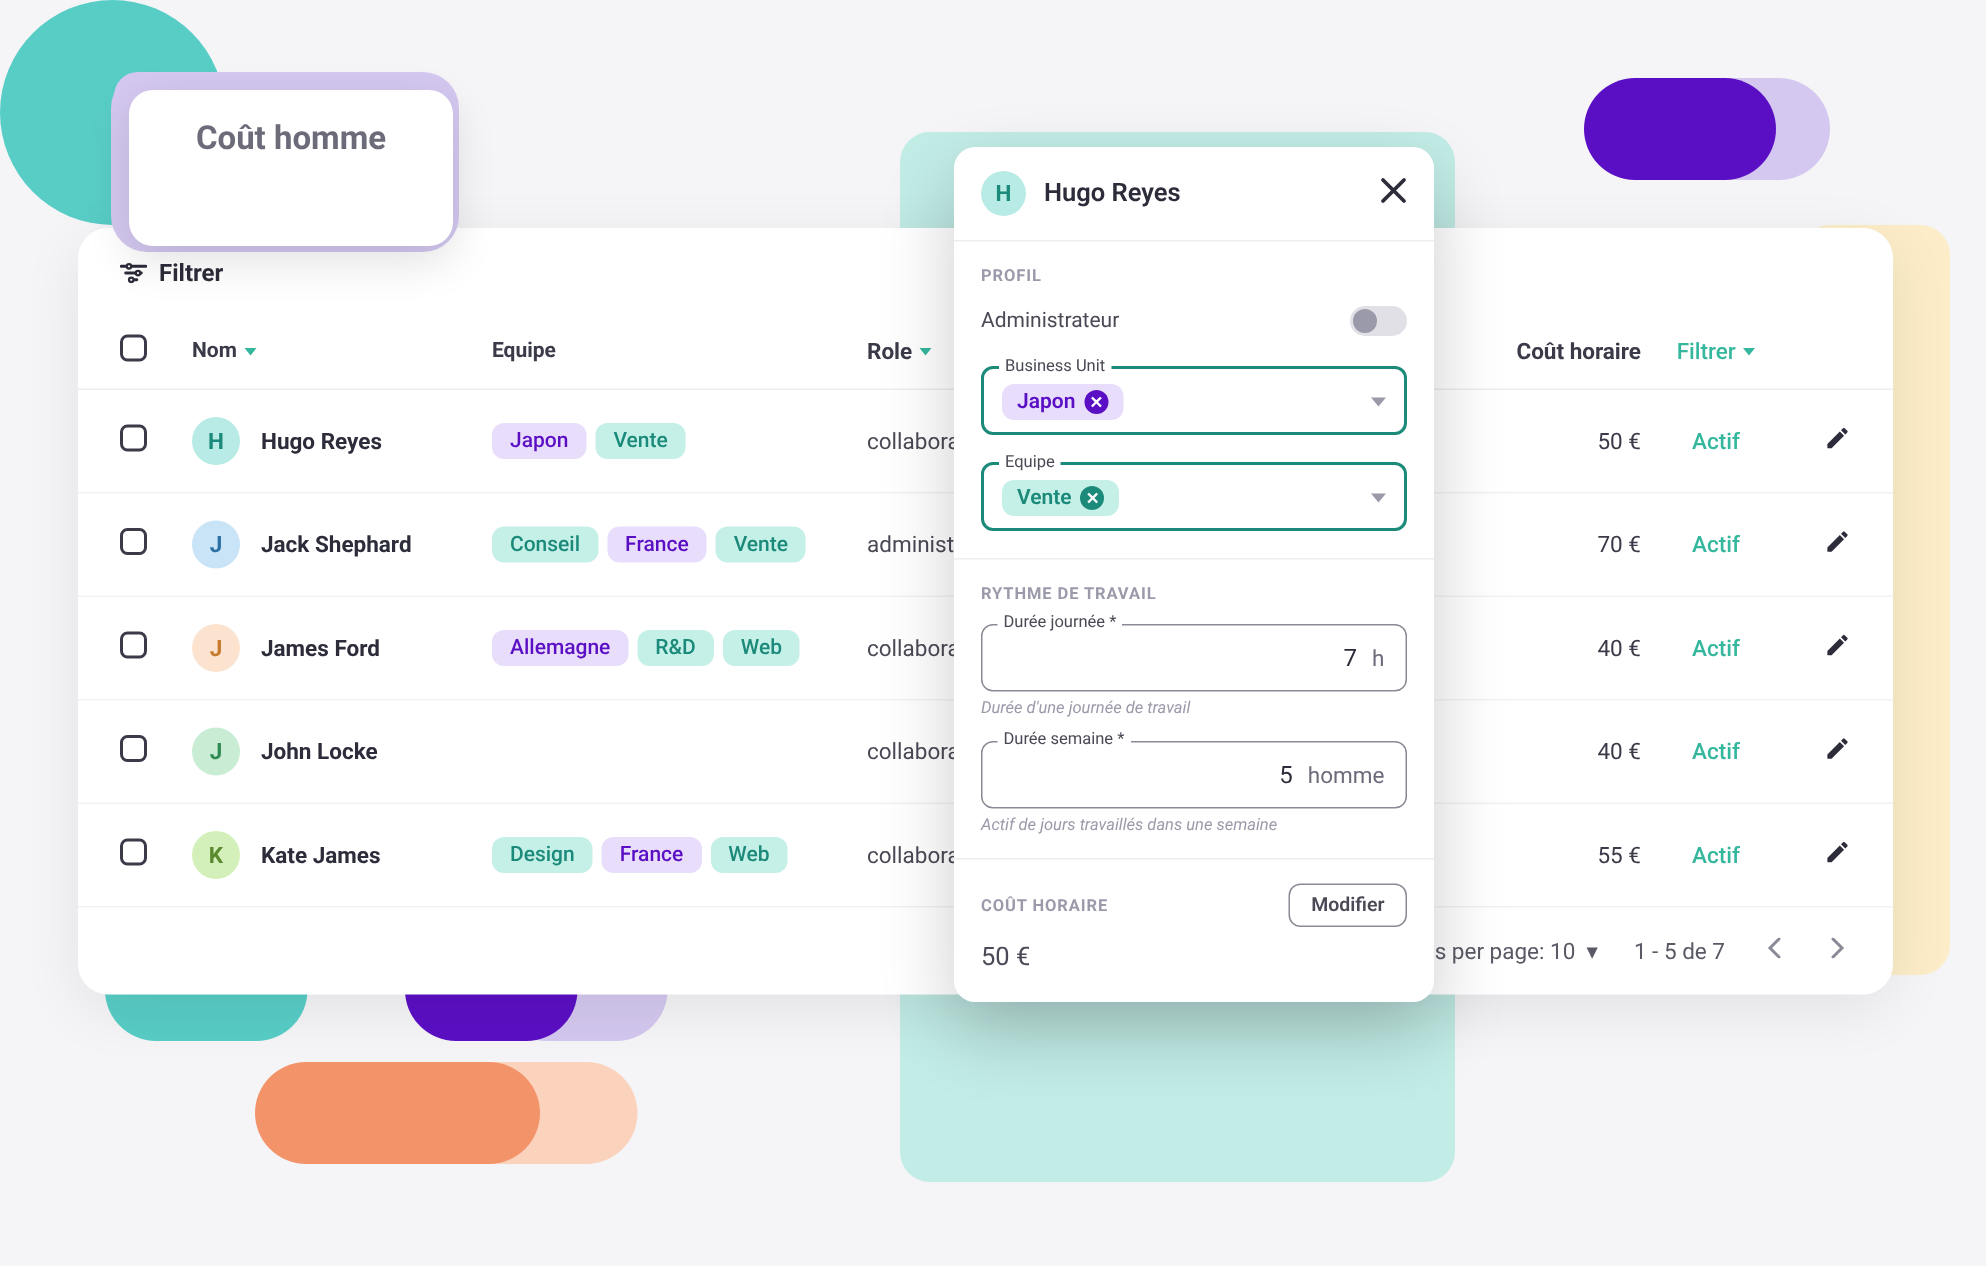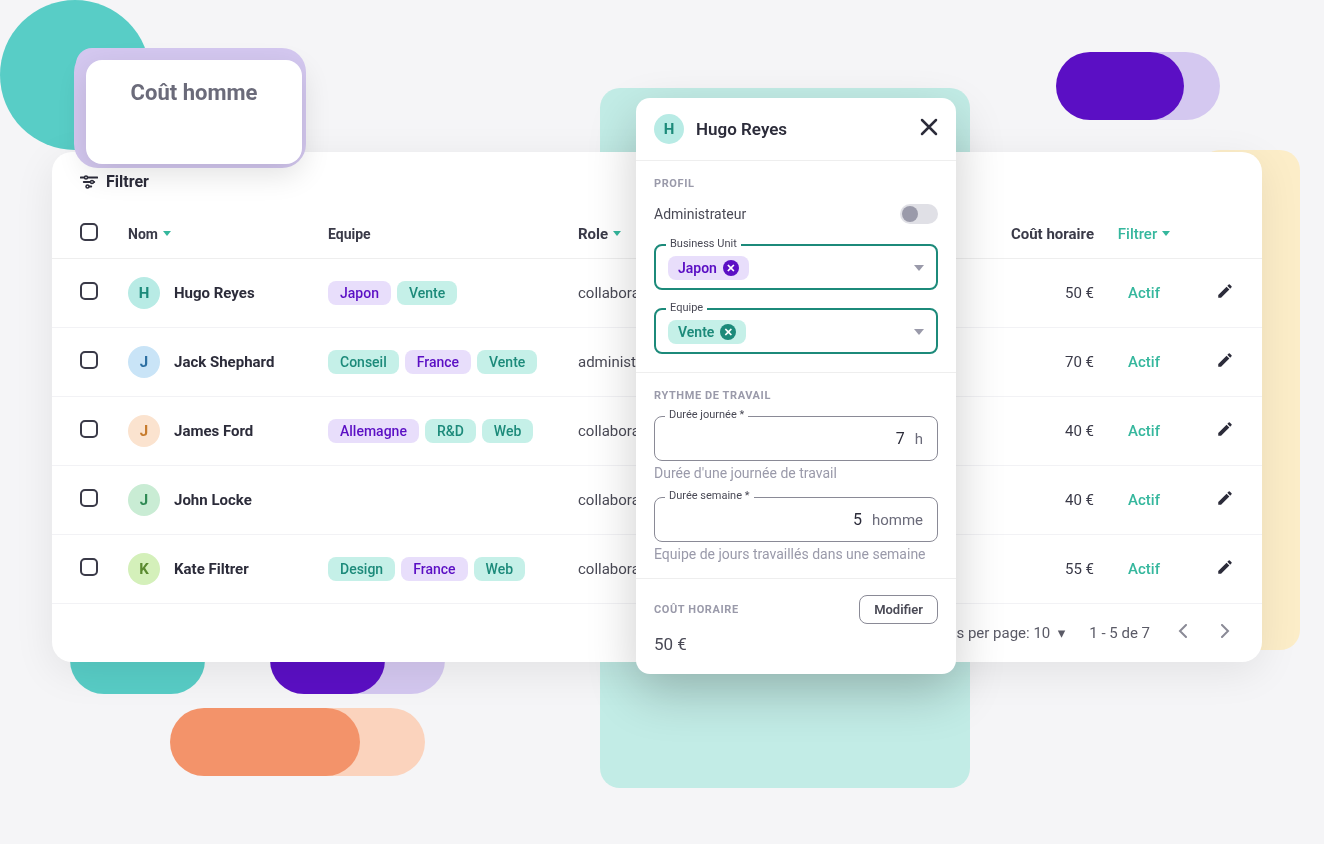--- a/index.html
+++ b/index.html
@@ -85,21 +85,21 @@
   .chip-teal { background: #c5f0e8; color: #1c8a7a; }
   .chip-x { width: 16px; height: 16px; border-radius: 50%; background: #5b0fc4; color: #fff; display: flex; align-items: center; justify-content: center; font-size: 11px; font-weight: 700; }
   .chip-teal .chip-x { background: #1c8a7a; }
   .field-caret { margin-left: auto; width: 0; height: 0; border-left: 5px solid transparent; border-right: 5px solid transparent; border-top: 6px solid #9a9aaa; }
 
   .section-divider { height: 1px; background: #eee; margin: 6px -18px 16px; }
 
   .input-field { border: 1.5px solid #8a8a96; border-radius: 8px; padding: 12px 14px; margin-bottom: 4px; position: relative; display: flex; align-items: center; gap: 10px; justify-content: center; }
   .input-val { flex: 1; text-align: right; font-size: 16px; color: #2c2c3a; }
   .input-unit { color: #6b6b7a; font-size: 15px; }
-  .helper { font-size: 14px; color: #9a9aaa; margin-bottom: 16px; }
+  .helper { font-size: 11px; font-style: italic; color: #9a9aaa; margin-bottom: 16px; }
 
   .cost-row { display: flex; align-items: center; justify-content: space-between; }
   .modify-btn { border: 1.5px solid #8a8a96; border-radius: 8px; padding: 6px 14px; font-size: 13px; font-weight: 600; color: #4a4a56; background: #fff; cursor: pointer; }
   .hourly-val { font-size: 17px; color: #4a4a56; margin-top: 10px; }
 </style>
 </head>
 <body>
 
 <div class="bg-teal-behind"></div>
 <div class="bg-yellow"></div>
@@ -229,21 +229,21 @@
     <div class="col-edit">
       <svg class="edit-icon" viewBox="0 0 24 24">
             <path d="M3 17.25V21h3.75L17.81 9.94l-3.75-3.75L3 17.25zM20.71 7.04a1 1 0 0 0 0-1.41l-2.34-2.34a1 1 0 0 0-1.41 0l-1.83 1.83 3.75 3.75 1.83-1.83z" fill="#2c2c3a"></path>
           </svg>
     </div>
   </div>
   <div class="trow">
     <div class="col-check"><span class="checkbox"></span></div>
     <div class="col-name">
       <div class="avatar av-lime">K</div>
-      <span class="name-text">Kate Filtrer</span>
+      <span class="name-text">Kate James</span>
     </div>
     <div class="col-team">
           <span class="tag tag-teal">Design</span>
           <span class="tag tag-purple">France</span>
           <span class="tag tag-teal">Web</span>
         </div>
     <div class="col-role">collaborateur</div>
     <div class="col-spacer"></div>
     <div class="col-cost">55 €</div>
     <div class="col-status">Actif</div>
@@ -317,21 +317,21 @@
       <span class="input-val">7</span>
       <span class="input-unit">h</span>
     </div>
     <div class="helper">Durée d'une journée de travail</div>
 
     <div class="input-field">
       <span class="field-label">Durée semaine *</span>
       <span class="input-val">5</span>
       <span class="input-unit">homme</span>
     </div>
-    <div class="helper">Equipe de jours travaillés dans une semaine</div>
+    <div class="helper">Actif de jours travaillés dans une semaine</div>
 
     <div class="section-divider"></div>
     <div class="cost-row">
       <div class="section-label" style="margin:0">COÛT HORAIRE</div>
       <button class="modify-btn">Modifier</button>
     </div>
     <div class="hourly-val">50 €</div>
   </div>
 </div>
 

